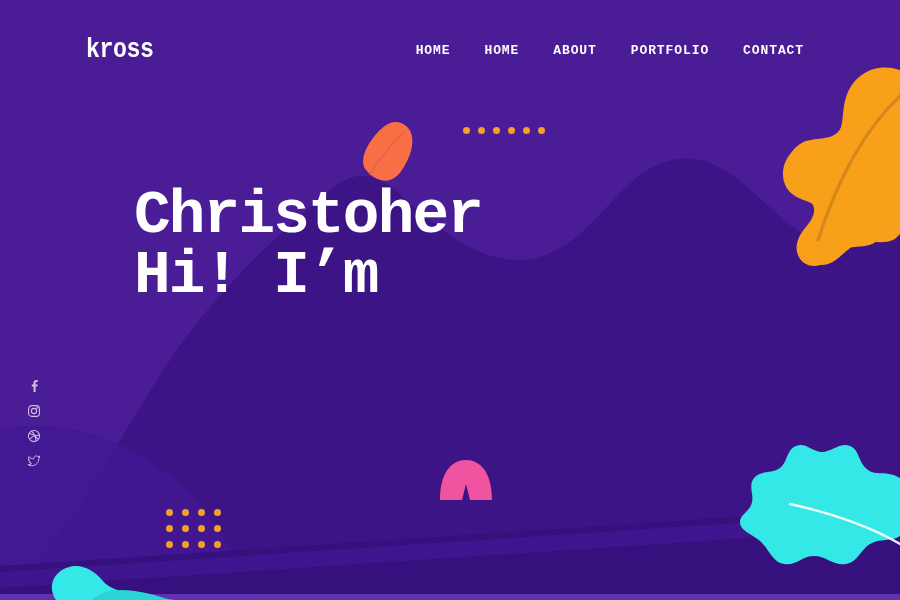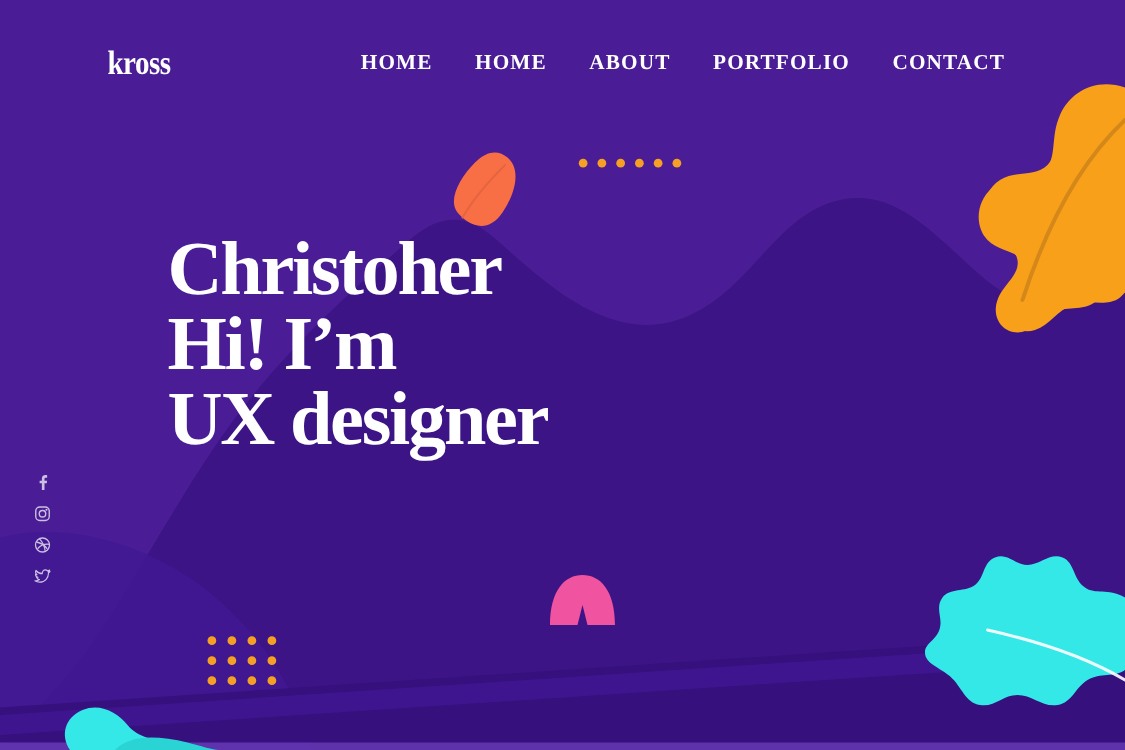--- a/index.html
+++ b/index.html
@@ -7,21 +7,21 @@
     margin: 0;
     padding: 0;
     background: #2b0f5e;
   }
   .page {
     position: relative;
     width: 900px;
     height: 600px;
     overflow: hidden;
     background: #6d28d9;
-    font-family: Liberation Serif, serif;
+    font-family: Liberation Mono, monospace;
     -webkit-font-smoothing: antialiased;
   }
 
   
   .bg-layer { position: absolute; inset: 0; pointer-events: none; }
   .bg-layer svg { display: block; width: 900px; height: 600px; }
 
   
   .site-header {
     position: absolute;
@@ -45,21 +45,21 @@
     cursor: pointer;
     user-select: none;
   }
   .main-nav {
     display: flex;
     align-items: center;
     gap: 34px;
   }
   .nav-link {
     color: #ffffff;
-    font-size: 17px;
+    font-size: 13px;
     font-weight: bold;
     letter-spacing: 0.9px;
     text-decoration: none;
     white-space: nowrap;
     cursor: pointer;
     user-select: none;
   }
 
   
   .hero {
@@ -229,21 +229,20 @@
       <a class="nav-link" href="#">HOME</a>
       <a class="nav-link" href="#">ABOUT</a>
       <a class="nav-link" href="#">PORTFOLIO</a>
       <a class="nav-link" href="#">CONTACT</a>
     </nav>
   </header>
 
   <div class="hero">
     <div class="hero-line">Christoher</div>
     <div class="hero-line">Hi! I’m</div>
-    <div class="hero-line">UX designer</div>
   </div>
 
   <div class="social-rail">
     <a class="social-link" href="#">
       <svg width="14" height="14" viewBox="0 0 14 14">
         <path d="M8.6 13V7.6h1.8l0.3-2.1H8.6V4.1c0-0.6 0.2-1 1-1h1.1V1.2C10.5 1.1 9.9 1 9.2 1 7.6 1 6.5 2 6.5 3.8v1.7H4.7v2.1h1.8V13H8.6z" fill="#ffffff"></path>
       </svg>
     </a>
     <a class="social-link" href="#">
       <svg width="14" height="14" viewBox="0 0 14 14">

